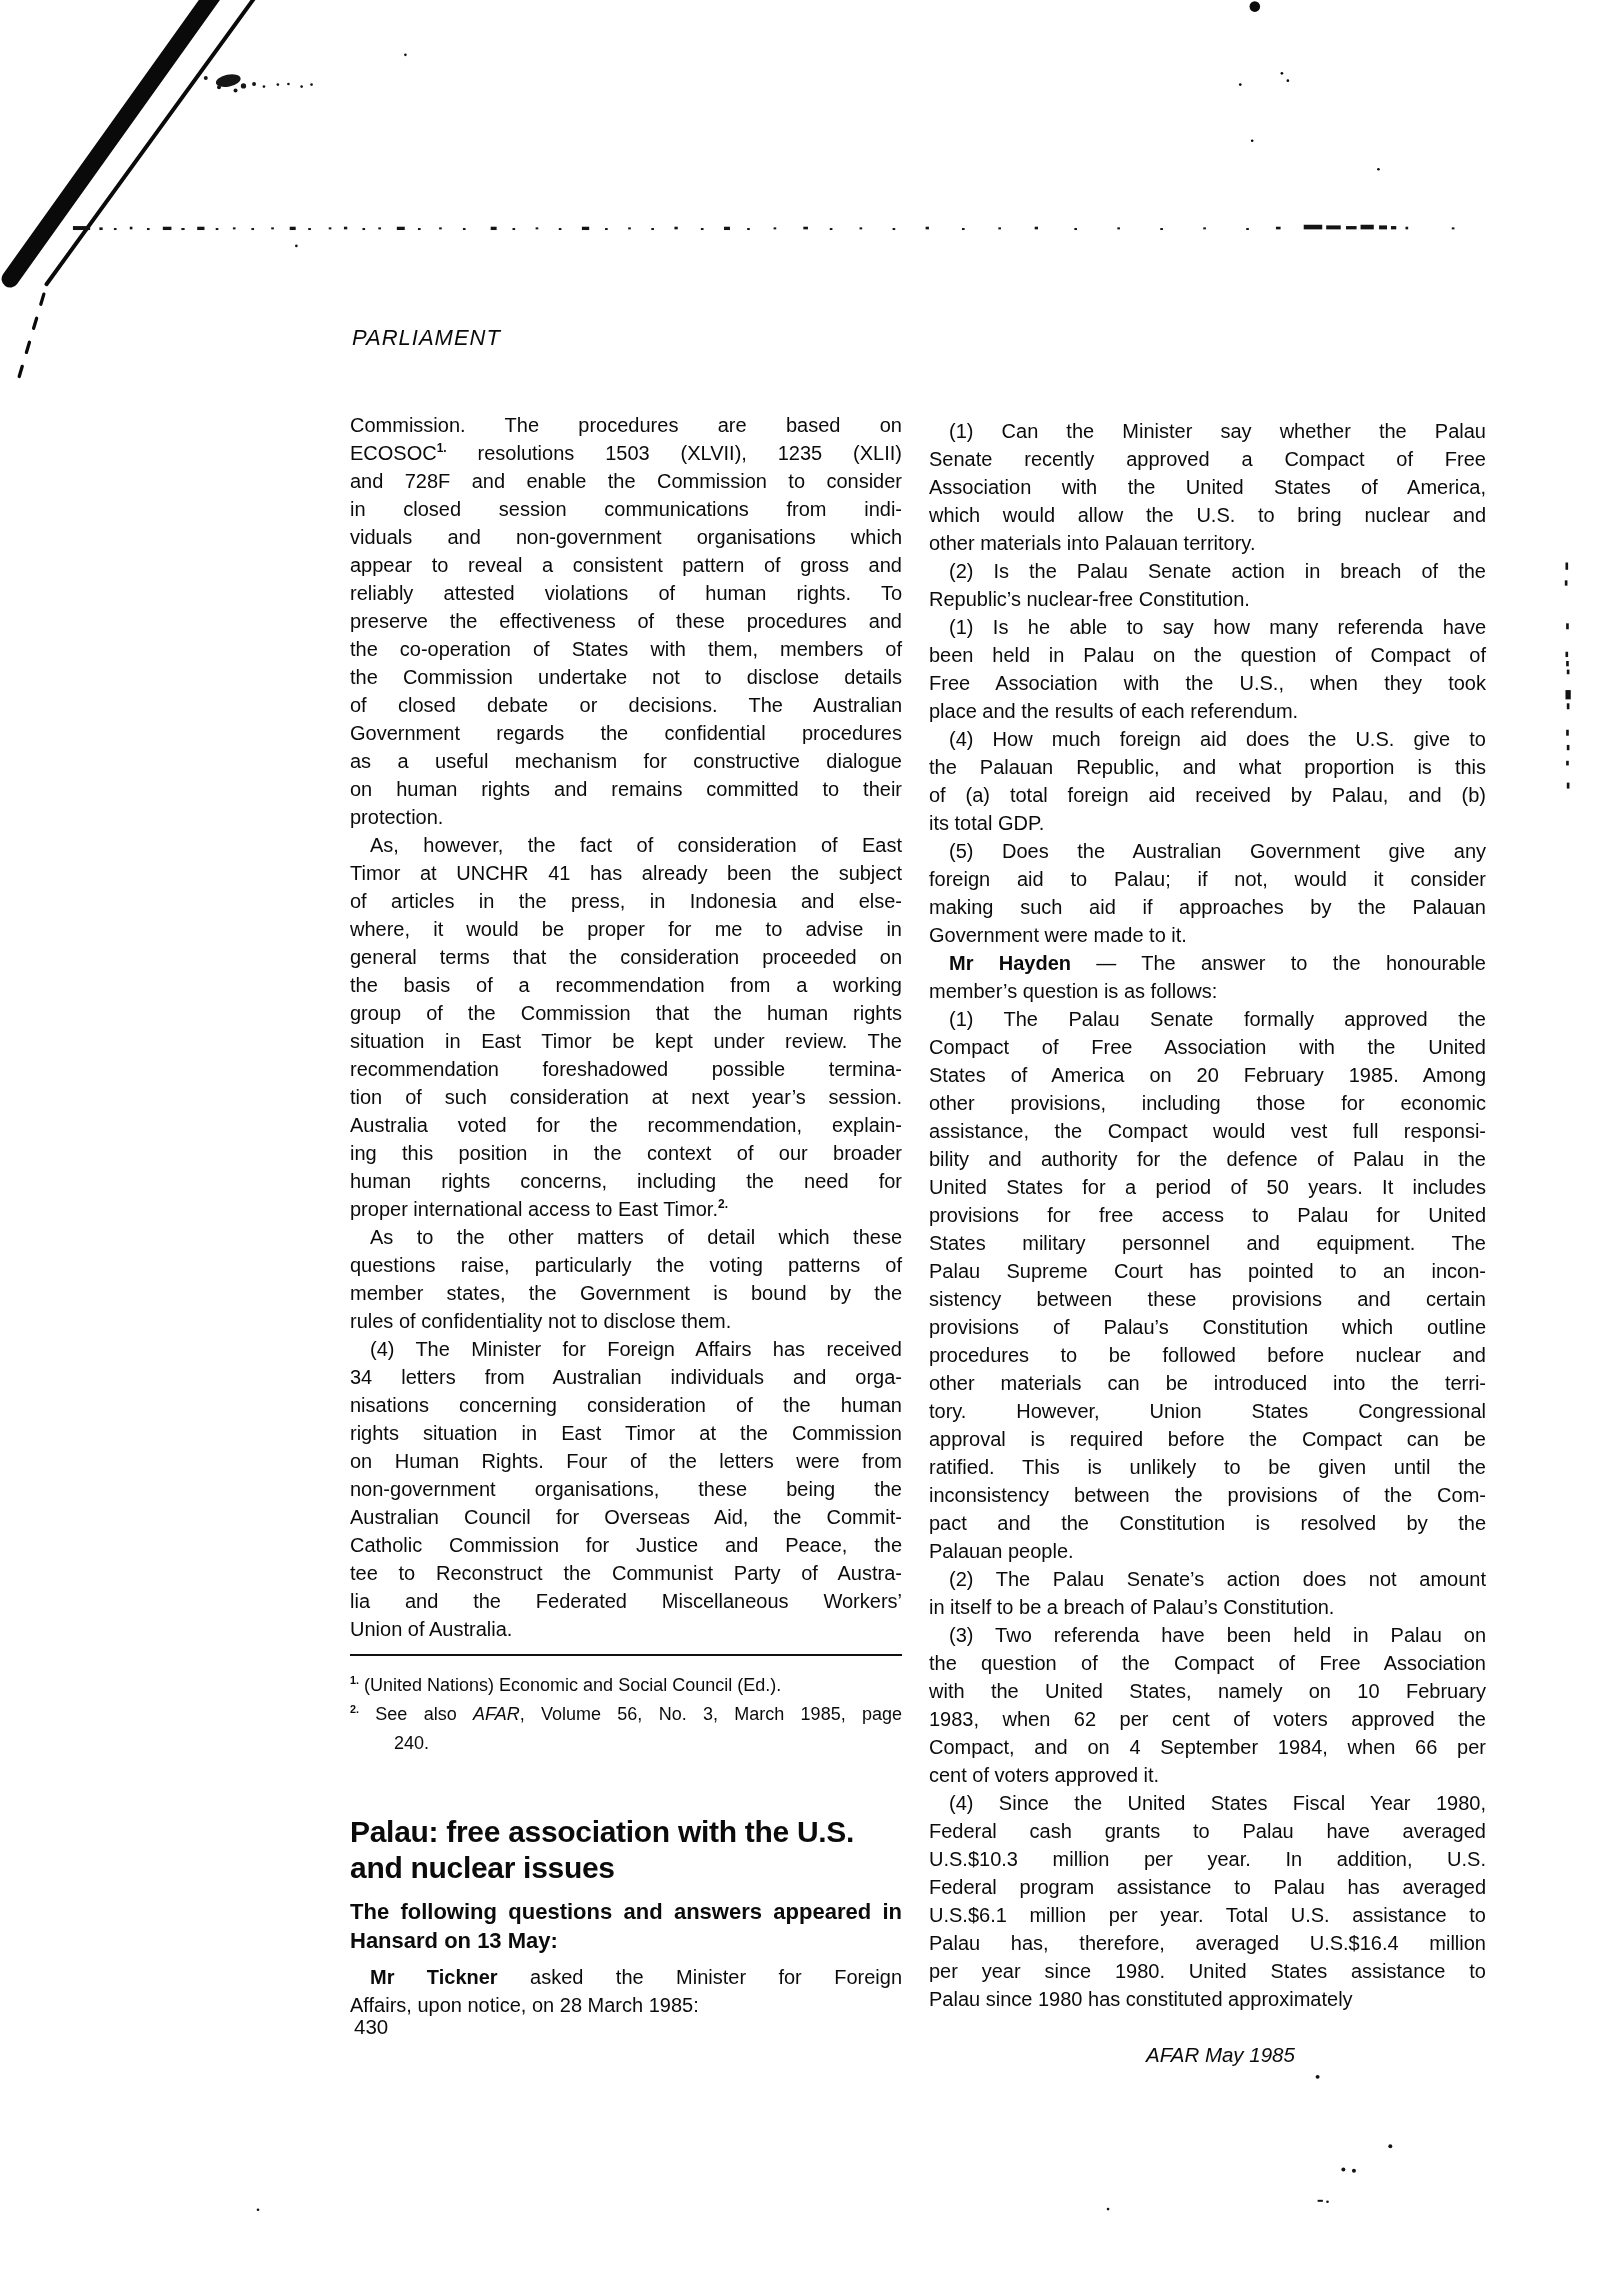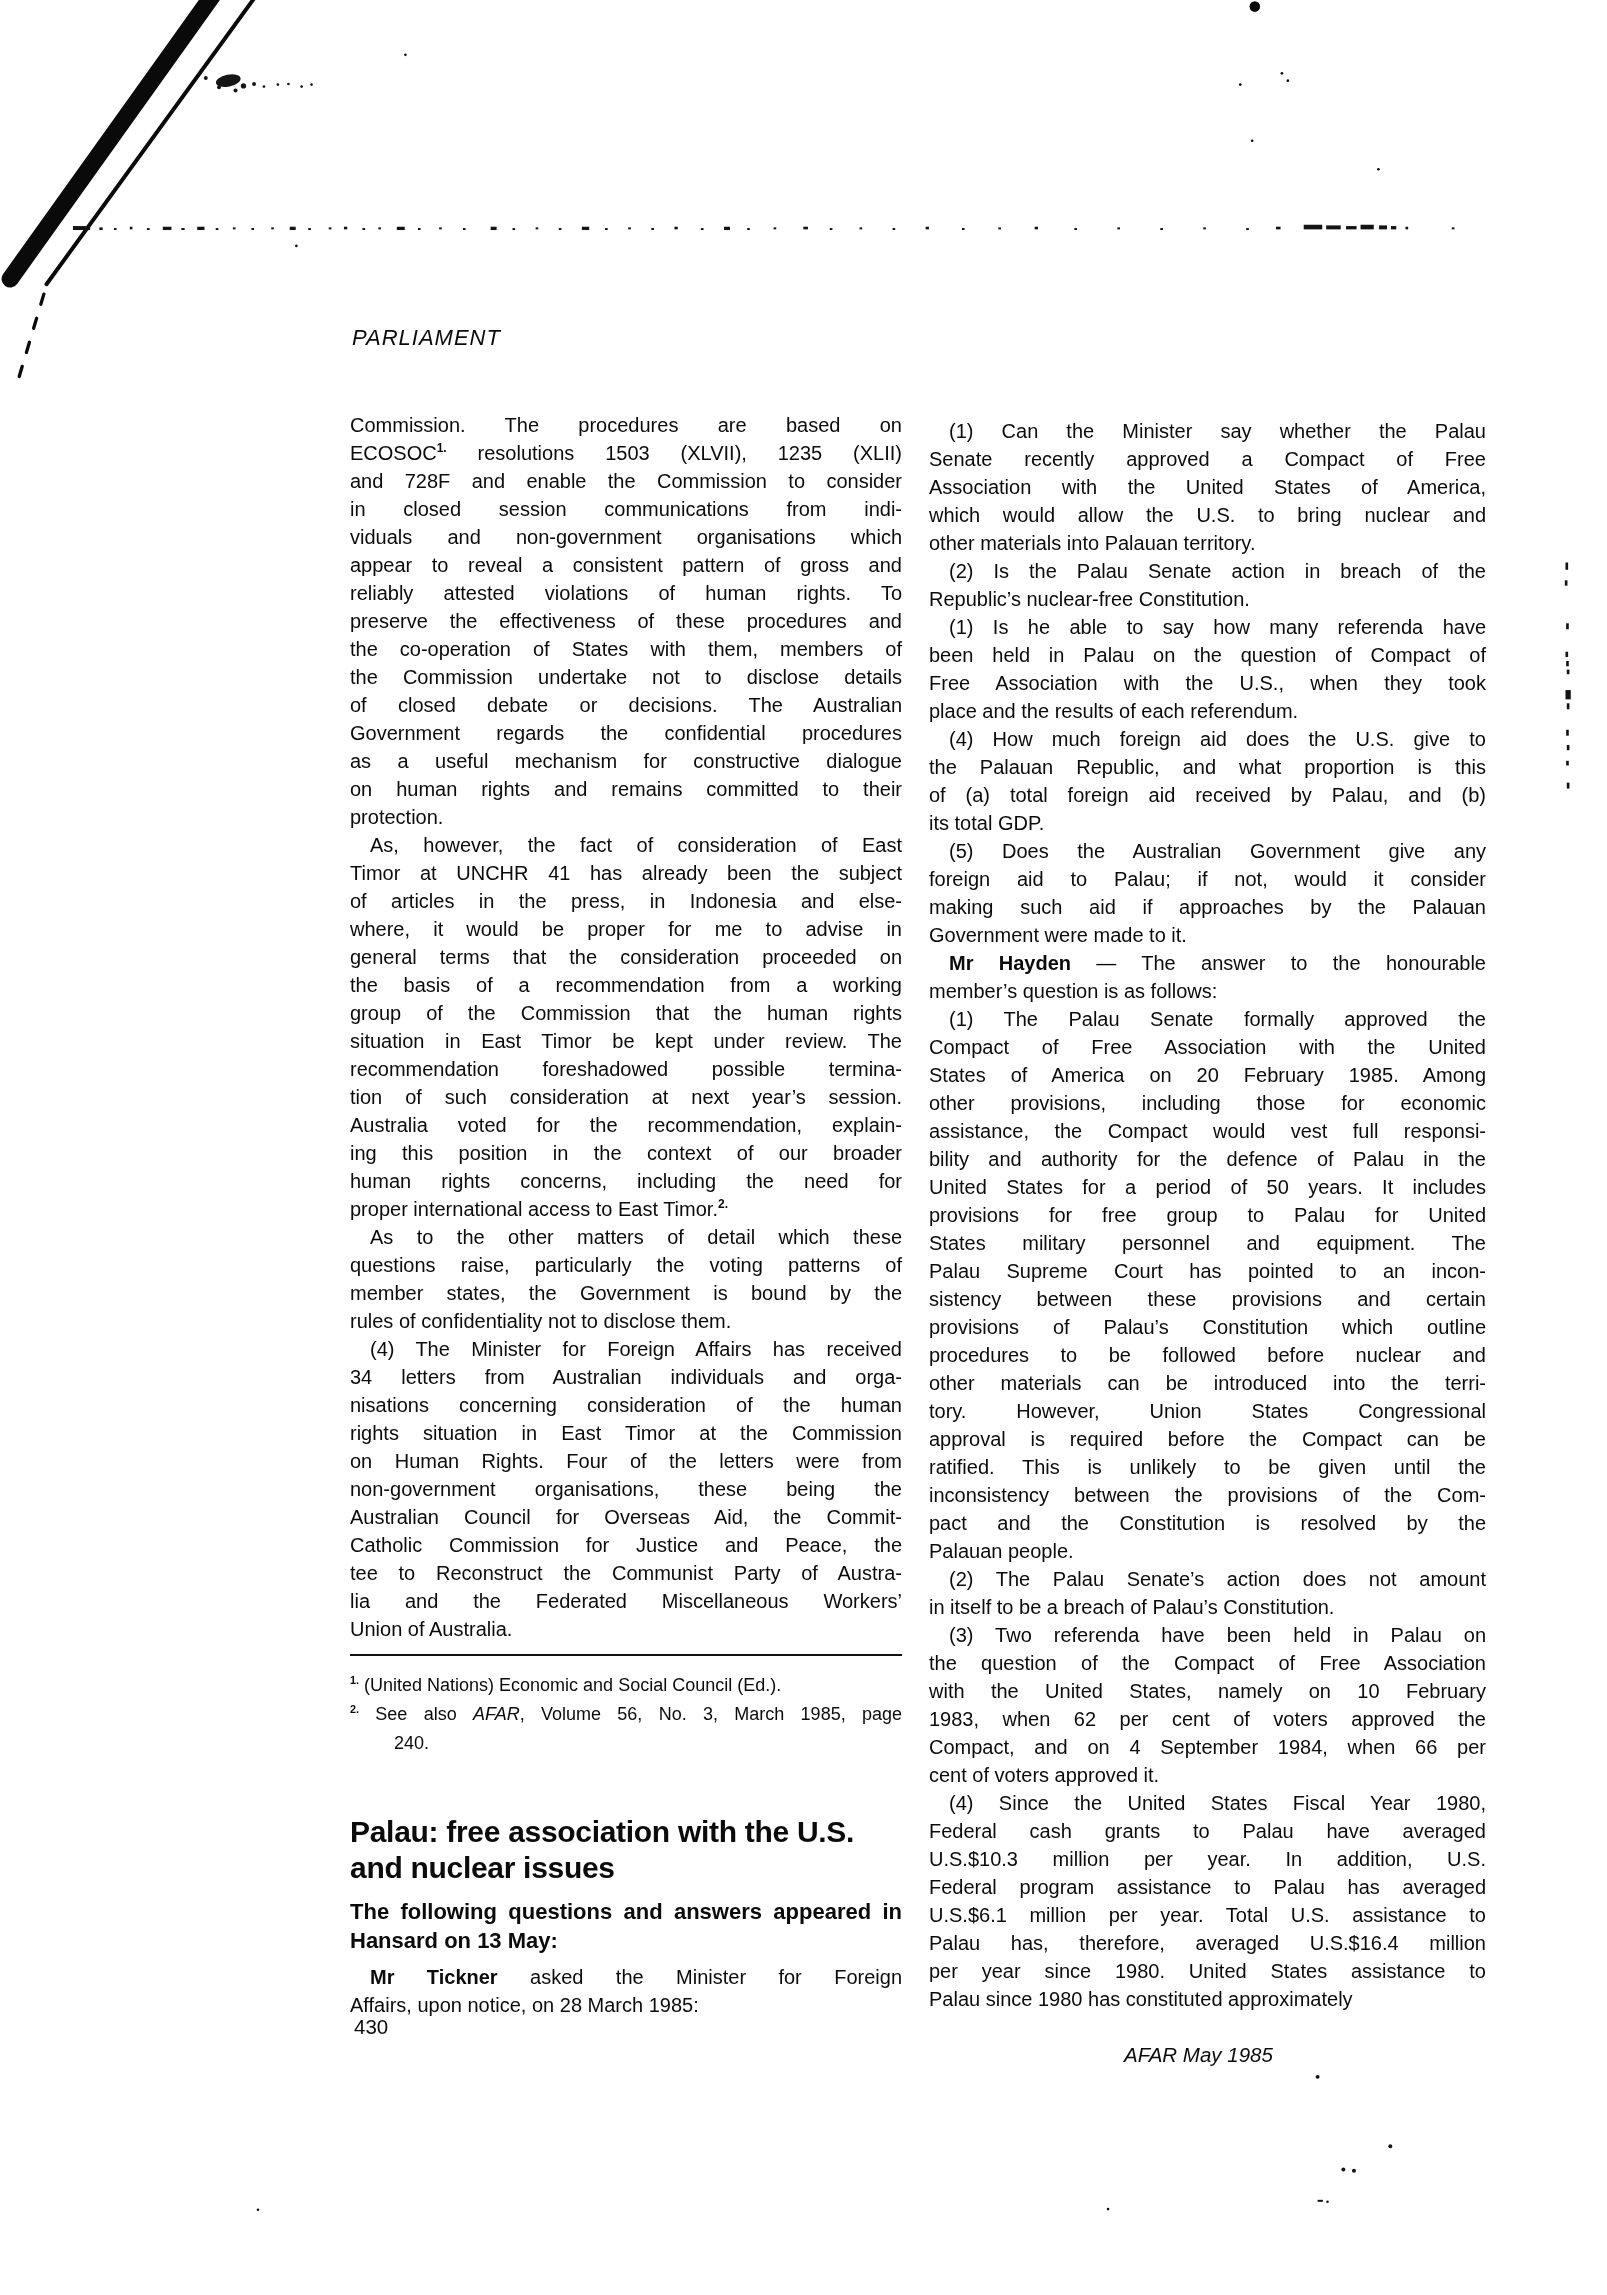--- a/index.html
+++ b/index.html
@@ -34,21 +34,21 @@
   .subheading {
     margin-top:11px; font-weight:700; 
     font-size:22px; line-height:29px;
   }
   .intro-block { margin-top:8px; }
   .footer-page-number {
     position:absolute; left:354px; top:2015px; font-size:20.5px;
   }
   .footer-journal {
     position:absolute; left:1124px; top:2043px; width:193px;
-    font-size:20.5px; font-style:italic; text-align:left;
+    font-size:20.5px; font-style:italic; text-align:center;
   }
   .artifacts { position:absolute; left:0; top:0; pointer-events:none; }
 </style>
 </head>
 <body>
 
 <svg class="artifacts" width="1608" height="2295" viewBox="0 0 2432 3472">
   <g stroke="#0a0a0a" stroke-linecap="round">
     <line x1="325" y1="-12" x2="15" y2="422" stroke-width="26"></line>
   </g>
@@ -283,21 +283,21 @@
         <div class="line last">member’s question is as follows:</div>
       </div>
       <div class="para indent">
         <div class="line">(1) The Palau Senate formally approved the</div>
         <div class="line">Compact of Free Association with the United</div>
         <div class="line">States of America on 20 February 1985. Among</div>
         <div class="line">other provisions, including those for economic</div>
         <div class="line">assistance, the Compact would vest full responsi-</div>
         <div class="line">bility and authority for the defence of Palau in the</div>
         <div class="line">United States for a period of 50 years. It includes</div>
-        <div class="line">provisions for free group to Palau for United</div>
+        <div class="line">provisions for free access to Palau for United</div>
         <div class="line">States military personnel and equipment. The</div>
         <div class="line">Palau Supreme Court has pointed to an incon-</div>
         <div class="line">sistency between these provisions and certain</div>
         <div class="line">provisions of Palau’s Constitution which outline</div>
         <div class="line">procedures to be followed before nuclear and</div>
         <div class="line">other materials can be introduced into the terri-</div>
         <div class="line">tory. However, Union States Congressional</div>
         <div class="line">approval is required before the Compact can be</div>
         <div class="line">ratified. This is unlikely to be given until the</div>
         <div class="line">inconsistency between the provisions of the Com-</div>

